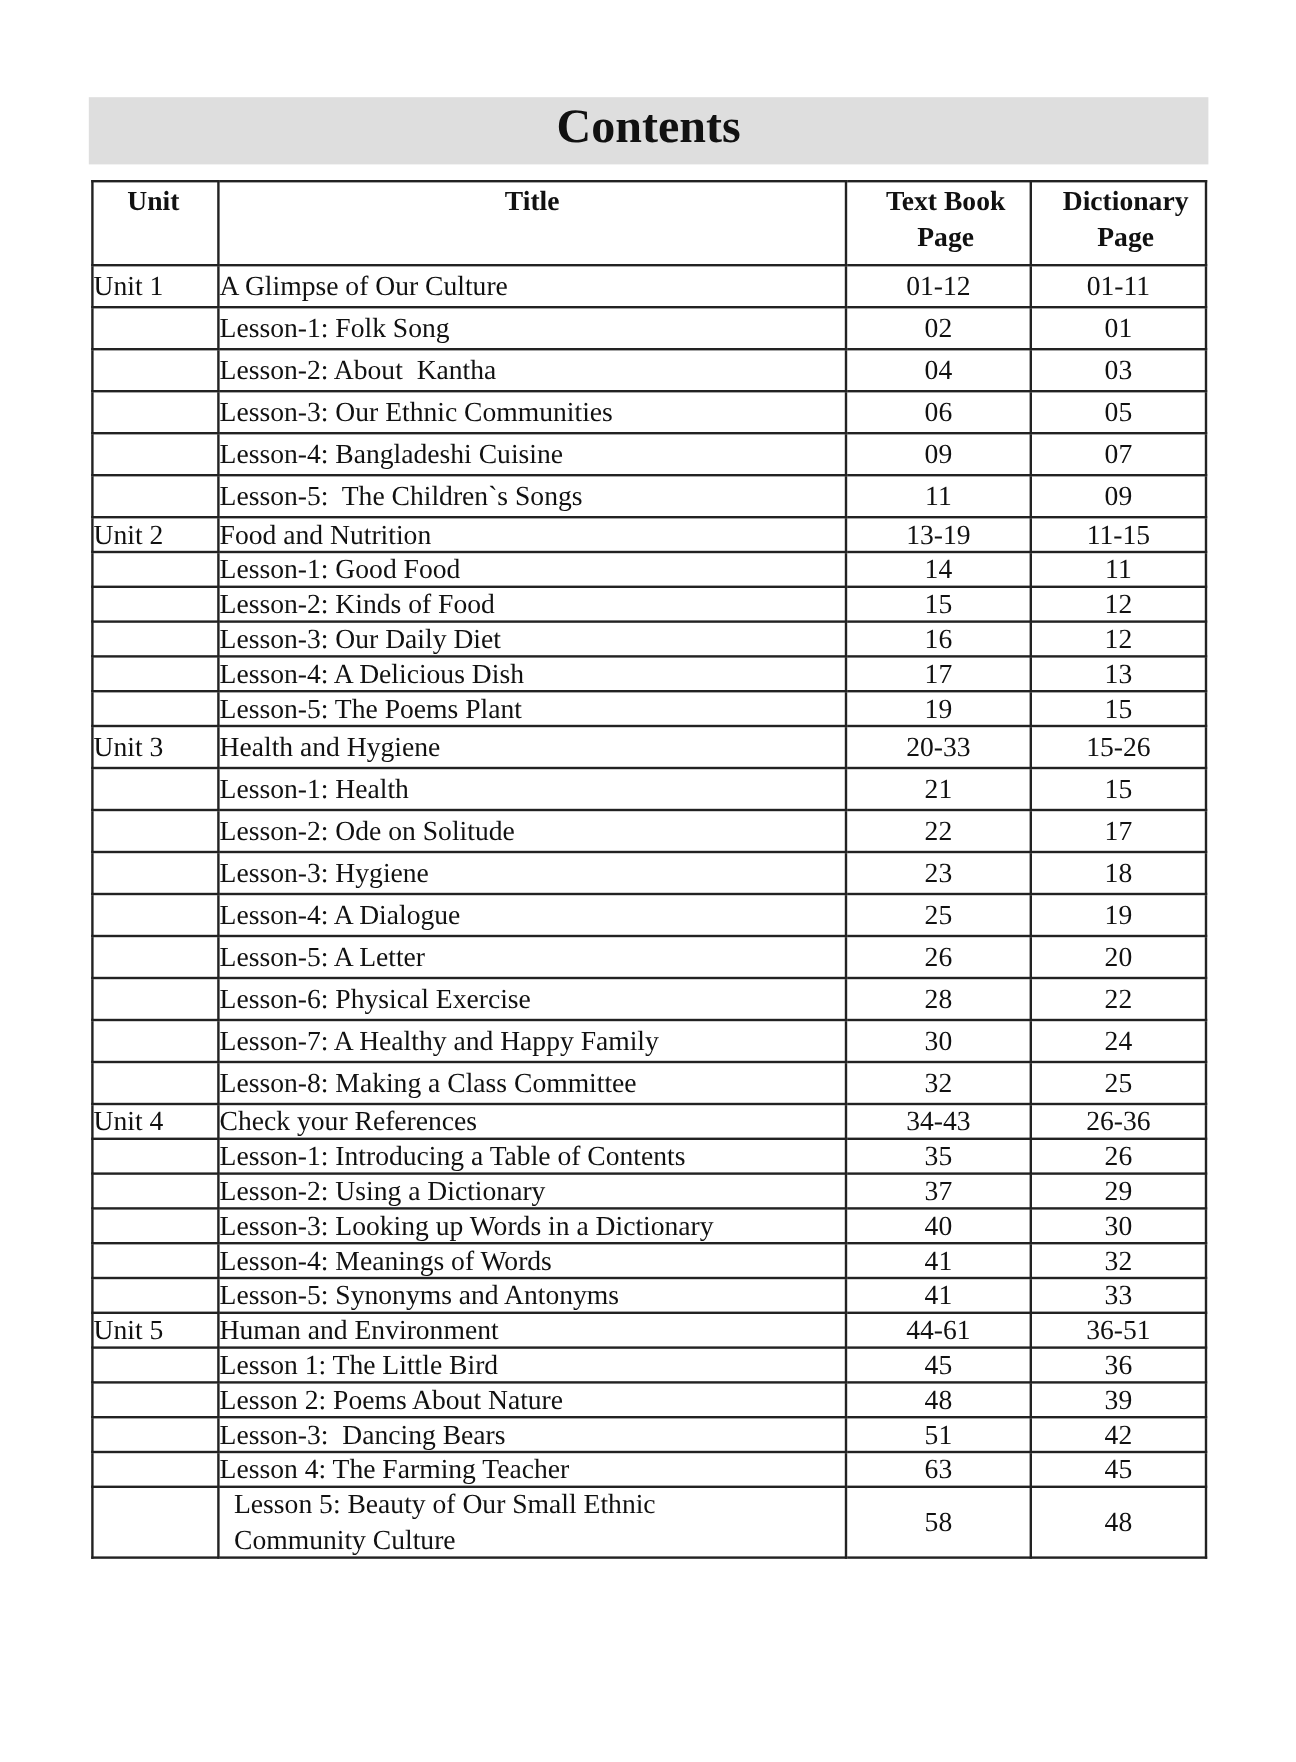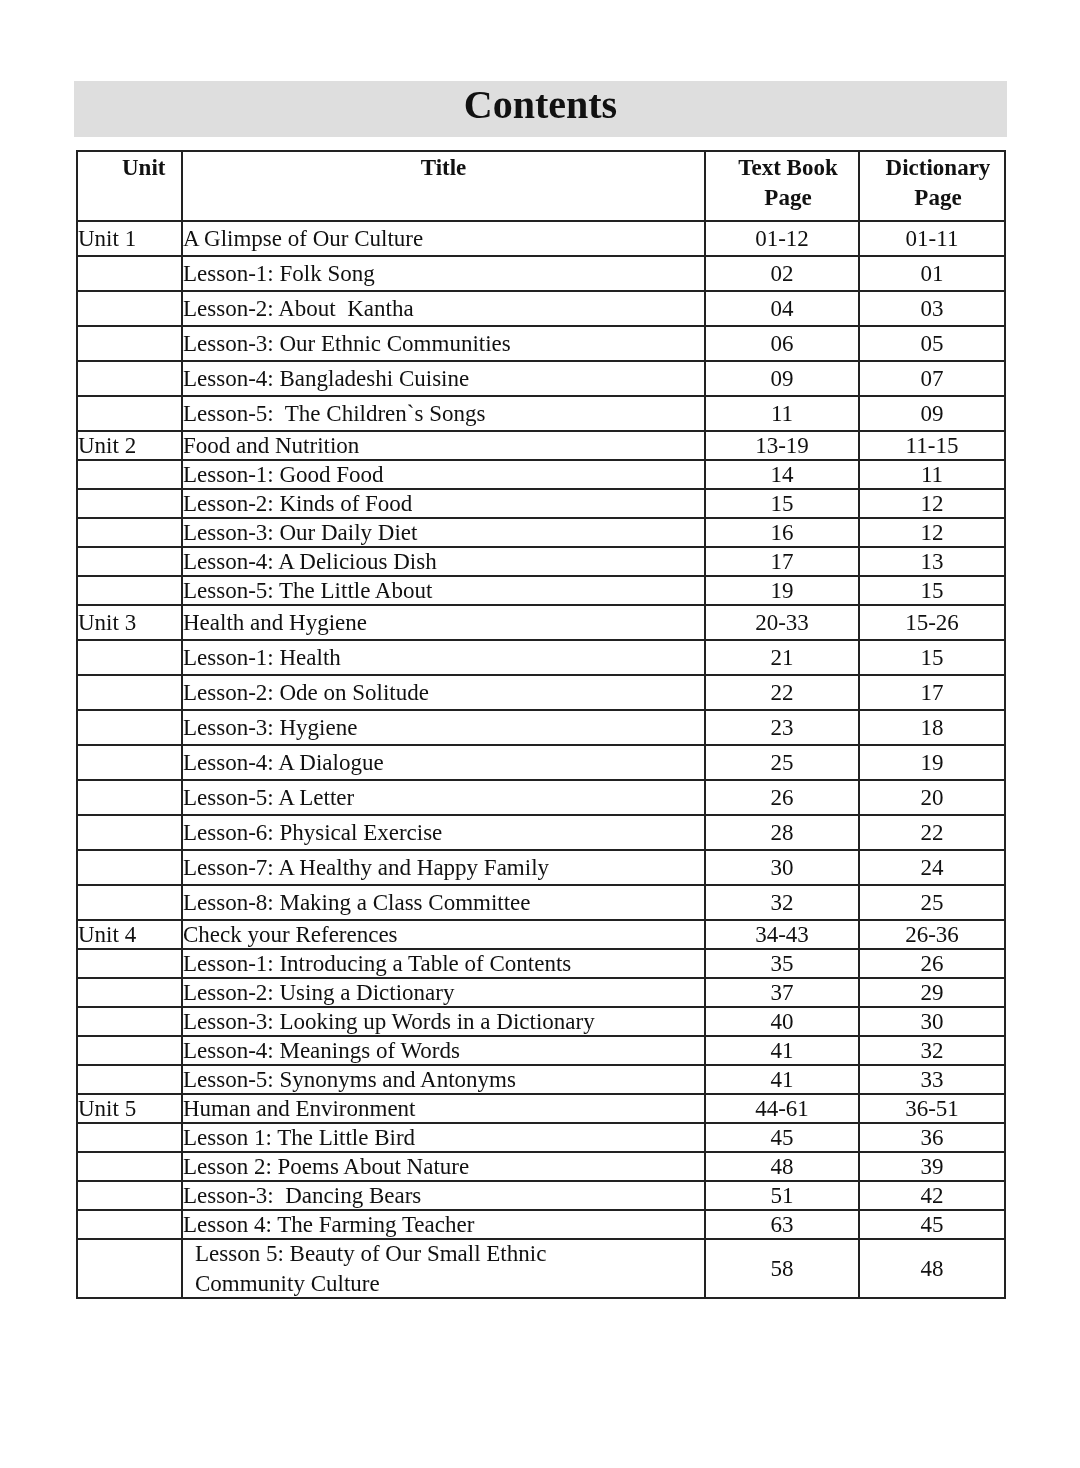--- a/index.html
+++ b/index.html
@@ -35,21 +35,21 @@
 
 <table class="toc">
   <colgroup>
     <col class="c-unit">
       <col class="c-title">
       <col class="c-tb">
       <col class="c-dict">
   </colgroup>
   <thead>
     <tr>
-      <th class="left" style="padding-left:44px">Unit</th>
+      <th class="left" style="padding-left:28px">Unit</th>
       <th>Title</th>
       <th>
         <span class="ttl-text">Text Book</span>
         <span class="ttl-text" style="margin-top:3px">Page</span>
       </th>
       <th>
         <span class="ttl-text">Dictionary</span>
         <span class="ttl-text" style="margin-top:3px">Page</span>
       </th>
     </tr>
@@ -118,21 +118,21 @@
       <td class="num">12</td>
     </tr>
     <tr class="h31">
       <td></td>
       <td class="ttl">Lesson-4: A Delicious Dish</td>
       <td class="num">17</td>
       <td class="num">13</td>
     </tr>
     <tr class="h31">
       <td></td>
-      <td class="ttl">Lesson-5: The Little About</td>
+      <td class="ttl">Lesson-5: The Poems Plant</td>
       <td class="num">19</td>
       <td class="num">15</td>
     </tr>
 
     <tr class="unit-row h37">
       <td class="unit">Unit 3</td>
       <td class="ttl">Health and Hygiene</td>
       <td class="num">20-33</td>
       <td class="num">15-26</td>
     </tr>

